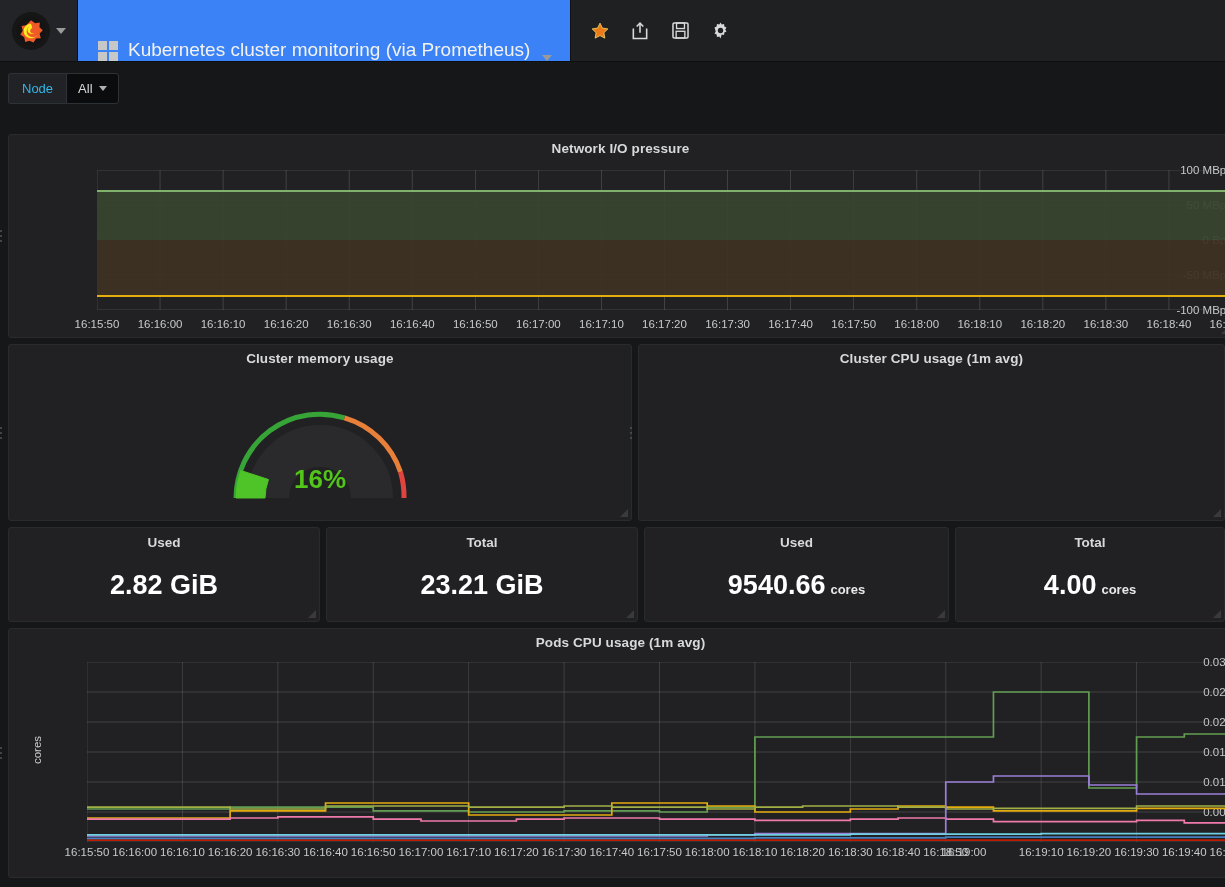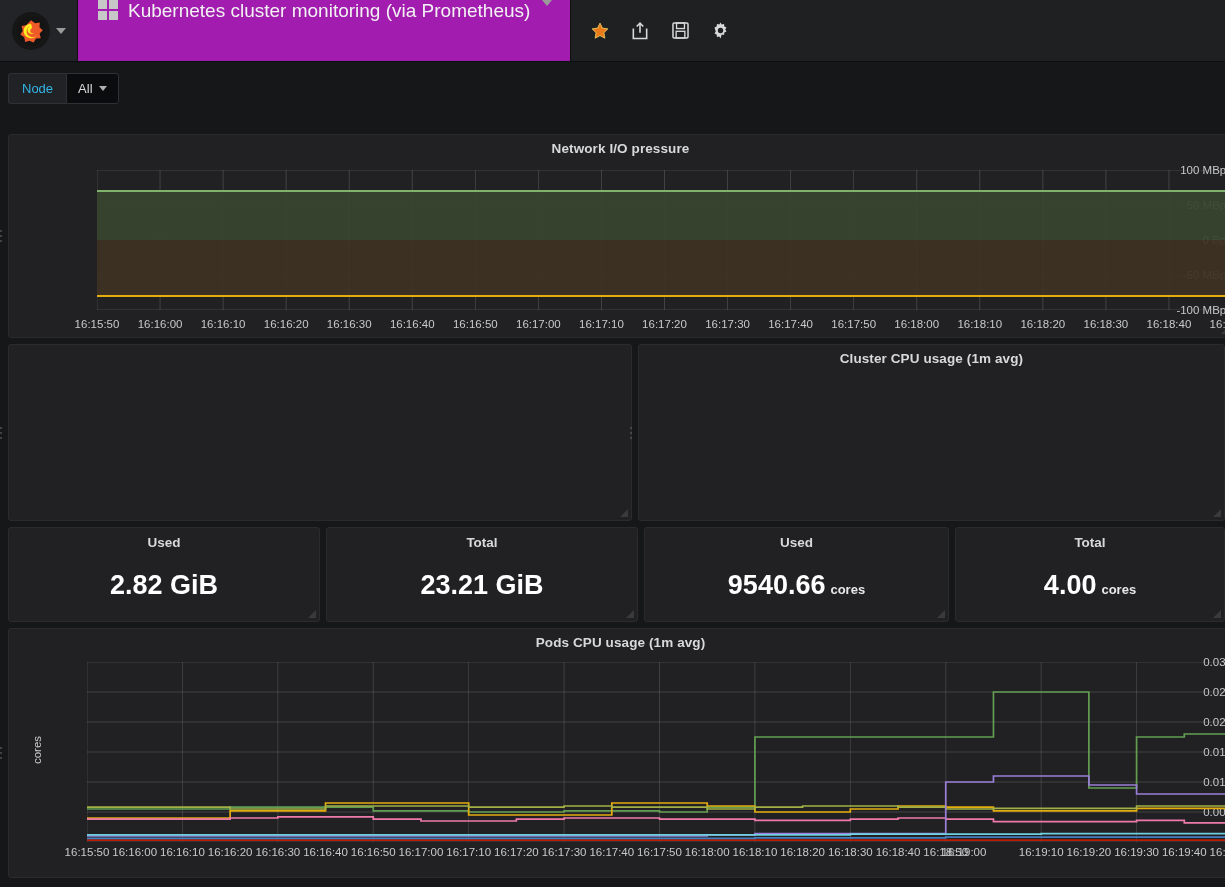--- a/index.html
+++ b/index.html
@@ -32,24 +32,24 @@
     background: #161616;
     display: flex; align-items: center; justify-content: center;
   }
   .caret-down {
     width: 0; height: 0;
     border-left: 5px solid transparent;
     border-right: 5px solid transparent;
     border-top: 6px solid #9a9a9a;
   }
   .nav-title-cell {
-    display: flex; align-items: flex-start; gap: 10px;
+    display: flex; align-items: flex-end; gap: 10px;
     padding: 0 18px 0 20px;
     border-right: 1px solid #101012;
-    background: #a21caf;
+    background: #3b82f6;
   }
   .dash-grid-icon {
     display: grid;
     grid-template-columns: 9px 9px;
     grid-template-rows: 9px 9px;
     gap: 2px;
   }
   .dash-grid-icon i { background: #c7c7c7; display:block; }
   .dash-title {
     font-size: 19px;
@@ -360,20 +360,34 @@
   </div>
 
   <div class="row-gauges">
 
     <div class="panel gauge-panel" style="width:630px;">
       <span class="drag-dots">
           <i></i>
           <i></i>
           <i></i>
         </span>
+      <div class="panel-title">Cluster memory usage</div>
+      <div class="gauge-svg-wrap">
+        <svg width="200" height="130" viewBox="0 0 200 130">
+
+          <path d="M 48 118 A 52 52 0 0 1 152 118" fill="none" stroke="#2a2a2d" stroke-width="42"></path>
+
+          <path d="M 16 118 A 84 84 0 0 1 124.5 37.8" fill="none" stroke="#37a437" stroke-width="5"></path>
+          <path d="M 124.5 37.8 A 84 84 0 0 1 180.5 92" fill="none" stroke="#e8803a" stroke-width="5"></path>
+          <path d="M 180.5 92 A 84 84 0 0 1 184 118" fill="none" stroke="#e0443e" stroke-width="5"></path>
+
+          <path d="M 16 118 A 84 84 0 0 1 20.8 90.5 L 48.5 99.5 A 55 55 0 0 0 45 118 Z" fill="#4ec428" stroke="#4ec428" stroke-width="1"></path>
+          <text x="100" y="108" text-anchor="middle" class="gauge-value" fill="#52c41a" font-family="Liberation Sans, sans-serif" font-size="26" font-weight="bold" id="mem-gauge-text">16%</text>
+        </svg>
+      </div>
       <span class="resize-handle"></span>
     </div>
 
     <div class="panel gauge-panel" style="width:593px;">
       <span class="drag-dots">
           <i></i>
           <i></i>
           <i></i>
         </span>
       <div class="panel-title">Cluster CPU usage (1m avg)</div>

